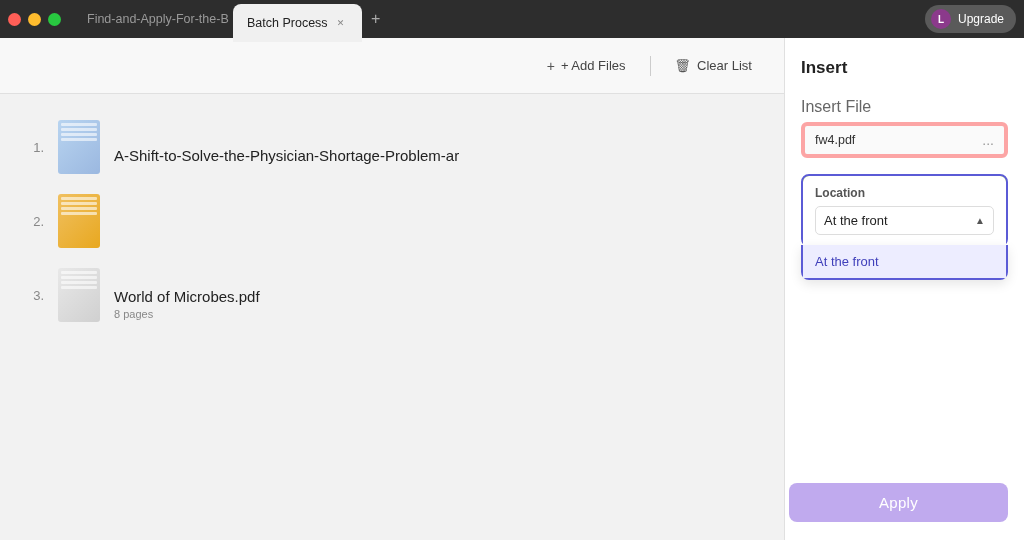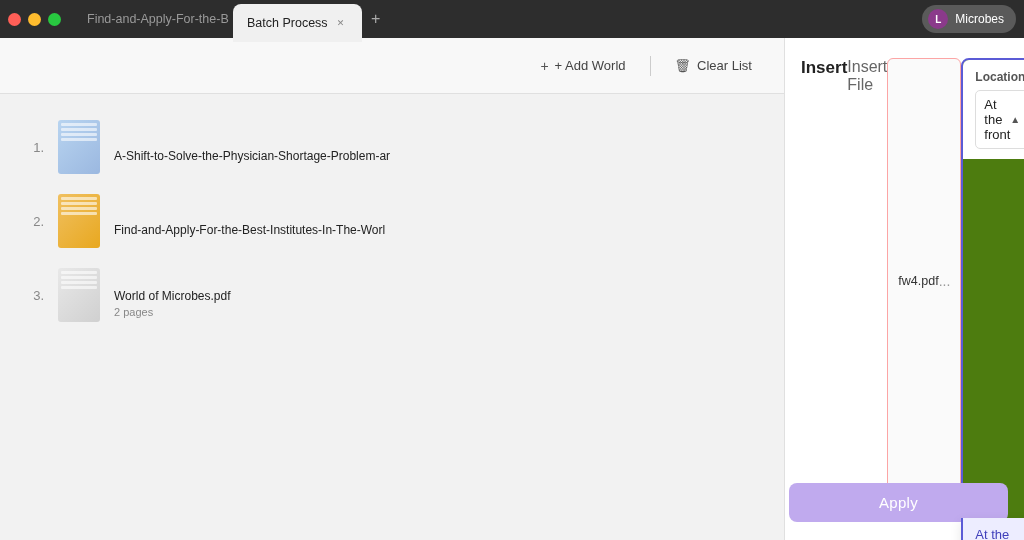--- a/index.html
+++ b/index.html
@@ -218,40 +218,40 @@
       height: 3px;
       background: rgba(255,255,255,0.6);
       border-radius: 1px;
     }
     .file-info {
       display: flex;
       flex-direction: column;
       gap: 3px;
     }
     .file-name {
-      font-size: 12px;
+      font-size: 15px;
       color: #222;
       white-space: nowrap;
       overflow: hidden;
       text-overflow: ellipsis;
       max-width: 380px;
       margin-top: 17px;
     }
     .file-pages {
       font-size: 11px;
       color: #888;
     }
 
     
     .right-panel {
       width: 240px;
       background: #ffffff;
       border-left: 1px solid #e0e0e0;
       display: flex;
-      flex-direction: row;
+      flex-direction: column;
       padding: 20px 16px;
       position: relative;
     }
 
     .panel-title {
       font-size: 17px;
       font-weight: 600;
       color: #222;
       margin-bottom: 20px;
     }
@@ -259,21 +259,21 @@
     .field-label {
       font-size: 16px;
       color: #666;
       margin-bottom: 6px;
       font-weight: 500;
     }
 
     .file-selector {
       display: flex;
       align-items: center;
-      border: 1px solid #fca5a5;
+      border: 4px solid #fca5a5;
       border-radius: 6px;
       padding: 6px 10px;
       background: #fafafa;
       margin-bottom: 16px;
     }
     .file-selector-name {
       flex: 1;
       font-size: 12.5px;
       color: #333;
     }
@@ -376,32 +376,32 @@
     </div>
     <button class="tab-add">
       <span>+</span>
     </button>
   </div>
 
   <button class="upgrade-btn">
     <div class="upgrade-avatar">
       <span>L</span>
     </div>
-    <span>Microbes</span>
+    <span>Upgrade</span>
   </button>
 </div>
 
 <div class="main-content">
 
   <div class="left-panel">
 
     <div class="toolbar">
       <button class="toolbar-btn">
         <span class="icon-plus">+</span>
-        <span>+ Add World</span>
+        <span>+ Add Files</span>
       </button>
       <div class="toolbar-divider"></div>
       <button class="toolbar-btn">
         <span class="icon-trash">🗑</span>
         <span>Clear List</span>
       </button>
     </div>
 
     <div class="file-list">
 
@@ -424,37 +424,36 @@
         <span class="file-num">2.</span>
         <div class="file-thumb thumb-2">
           <div class="thumb-inner">
             <div class="thumb-line"></div>
             <div class="thumb-line"></div>
             <div class="thumb-line"></div>
             <div class="thumb-line"></div>
           </div>
         </div>
         <div class="file-info">
-          <span class="file-name">Find-and-Apply-For-the-Best-Institutes-In-The-Worl</span>
         </div>
       </div>
 
       <div class="file-item">
         <span class="file-num">3.</span>
         <div class="file-thumb thumb-3">
           <div class="thumb-inner">
             <div class="thumb-line"></div>
             <div class="thumb-line"></div>
             <div class="thumb-line"></div>
             <div class="thumb-line"></div>
           </div>
         </div>
         <div class="file-info">
           <span class="file-name">World of Microbes.pdf</span>
-          <span class="file-pages">2 pages</span>
+          <span class="file-pages">8 pages</span>
         </div>
       </div>
 
     </div>
   </div>
 
   <div class="right-panel">
 
     <div class="panel-title">Insert</div>
 

